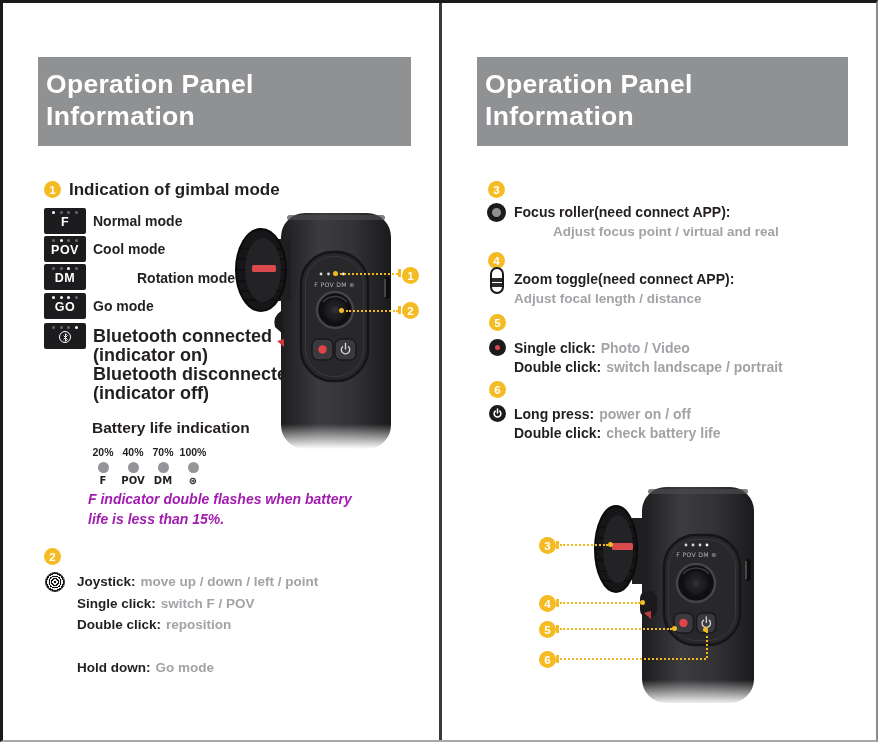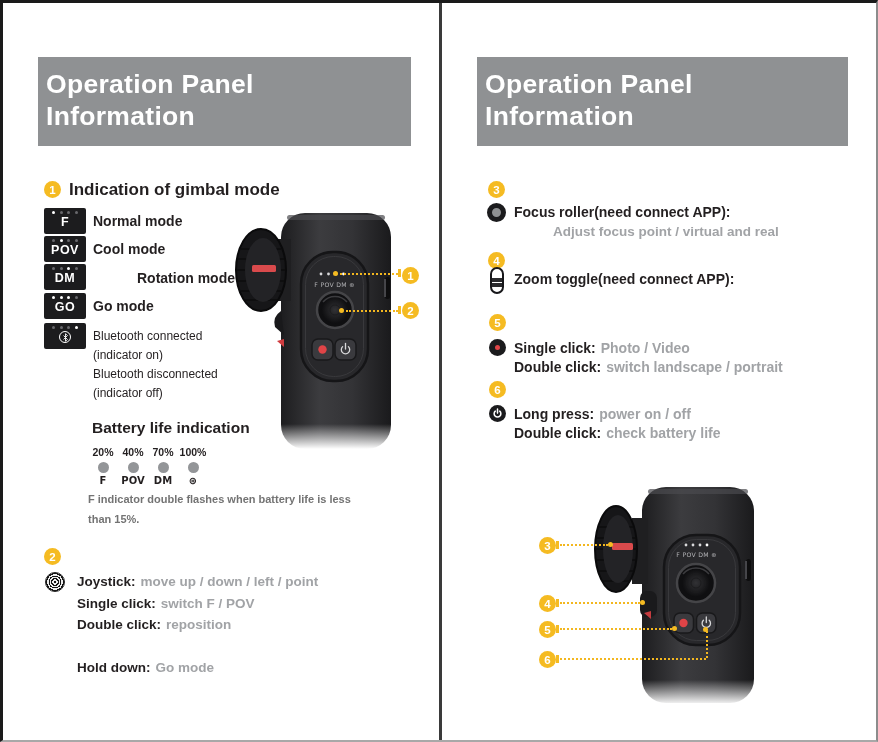--- a/index.html
+++ b/index.html
@@ -30,30 +30,30 @@
            display:flex; flex-direction:column; align-items:center; justify-content:flex-start;
            padding-top:3px; }
   .leds { display:flex; gap:4.5px; justify-content:center; height:4px; }
   .led  { width:3px; height:3px; border-radius:50%; background:#68686c; }
   .led.on { background:#fff; }
   .badge-txt { color:#fff; font-size:12.5px; font-weight:bold; letter-spacing:0.5px; line-height:15px; }
   .bt-glyph { width:12px; height:12px; border:1px solid #fff; border-radius:50%;
               display:flex; align-items:center; justify-content:center; margin-top:1px; }
 
   .mode-label { position:absolute; font-size:14px; font-weight:bold; color:#231f20; line-height:17px; }
-  .bt-lines  { position:absolute; font-size:12px; font-weight:normal; color:#231f20; line-height:19px; }
+  .bt-lines  { position:absolute; font-size:18px; font-weight:bold; color:#231f20; line-height:19px; }
 
   .bat-title { position:absolute; font-size:15.5px; font-weight:bold; color:#231f20; }
   .bat-cols  { position:absolute; display:flex; }
   .bat-col   { width:30px; text-align:center; }
   .bat-pct   { font-size:10.5px; font-weight:bold; color:#231f20; height:13px; }
   .bat-dot   { width:11px; height:11px; border-radius:50%; background:#939598; margin:3px auto 2px auto; }
   .bat-lab   { font-size:10px; font-weight:bold; color:#231f20;
                font-family:"DejaVu Sans","Liberation Sans",sans-serif; }
-  .bat-note  { position:absolute; font-size:11px; font-weight:bold; color:#737373; line-height:19.5px; }
+  .bat-note  { position:absolute; font-size:14px; font-weight:bold; color:#a21caf; line-height:19.5px;font-style:italic; }
 
   .kv { position:absolute; font-size:13.5px; line-height:17px; white-space:nowrap; }
   .kv .k { font-weight:bold; color:#231f20; }
   .kv .v { font-weight:bold; color:#a1a3a6; margin-left:5px; }
 
   .item-title { position:absolute; font-size:14px; font-weight:bold; color:#231f20; line-height:17px; white-space:nowrap; }
   .item-desc  { position:absolute; font-size:13.5px; font-weight:bold; color:#a1a3a6; line-height:17px; white-space:nowrap; }
 
   .joy-icon { position:absolute; width:20px; height:20px; border-radius:50%; border:1px solid #222;
               background:repeating-radial-gradient(circle at 50% 50%, #141414 0 1.3px, #ececec 1.3px 2.6px); }
@@ -273,20 +273,21 @@
     <span class="ring-icon" style="left:45px; top:200px;"></span>
     <div class="item-title" style="left:72px; top:201px;">Focus roller(need connect APP):</div>
     <div class="item-desc" style="left:72px; top:220px;margin-left:39px;">Adjust focus point / virtual and real</div>
 
     <div class="num" style="left:46px; top:249px;">4</div>
     <span class="pill-icon" style="left:48px; top:264px;">
       <span class="pill-band" style="top:9px;"></span>
       <span class="pill-band" style="top:14px;"></span>
     </span>
     <div class="item-title" style="left:72px; top:268px;">Zoom toggle(need connect APP):</div>
+    <div class="item-desc" style="left:72px; top:287px;">Adjust focal length / distance</div>
 
     <div class="num" style="left:47px; top:311px;">5</div>
     <span class="shutter-icon" style="left:47px; top:336px;">
         <i></i>
       </span>
     <div class="kv" style="left:72px; top:337px; font-size:14px;">
       <span class="k">Single click:</span><span class="v">Photo / Video</span>
     </div>
     <div class="kv" style="left:72px; top:356px; font-size:14px;">
       <span class="k">Double click:</span><span class="v">switch landscape / portrait</span>

